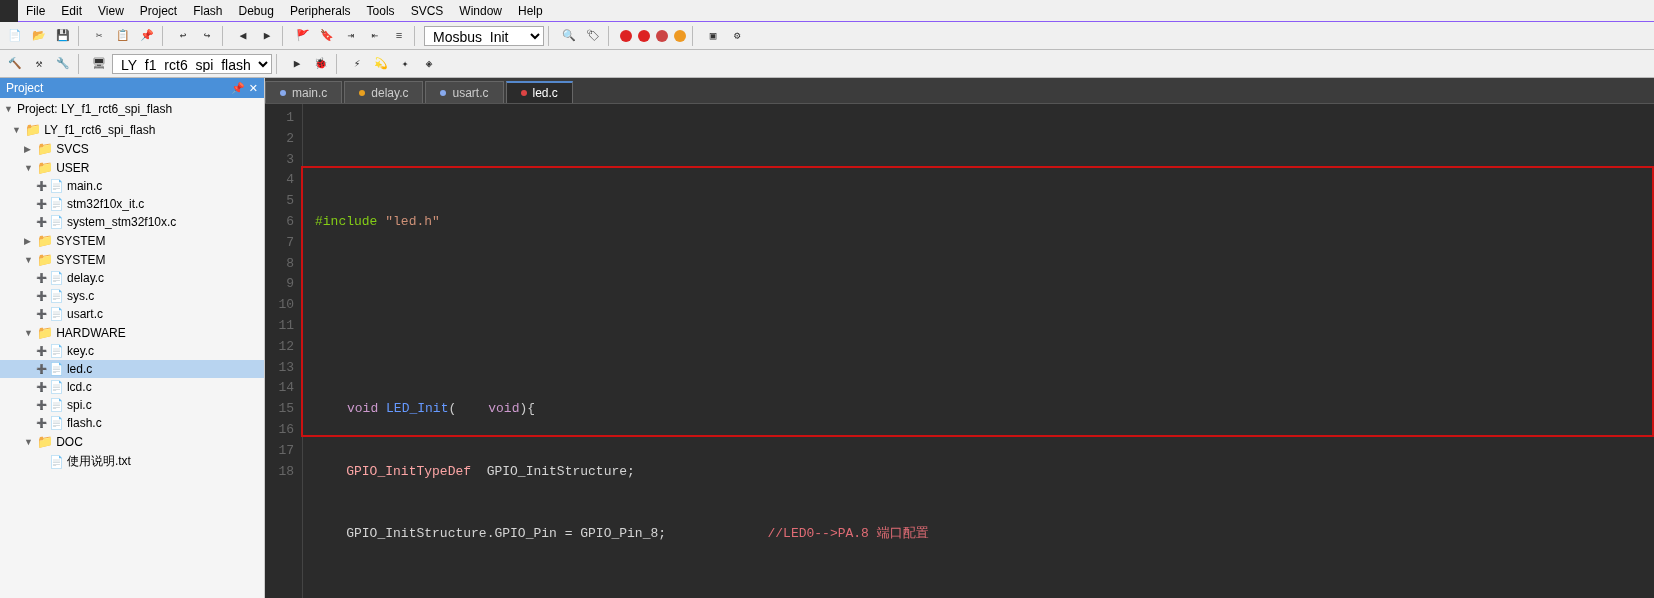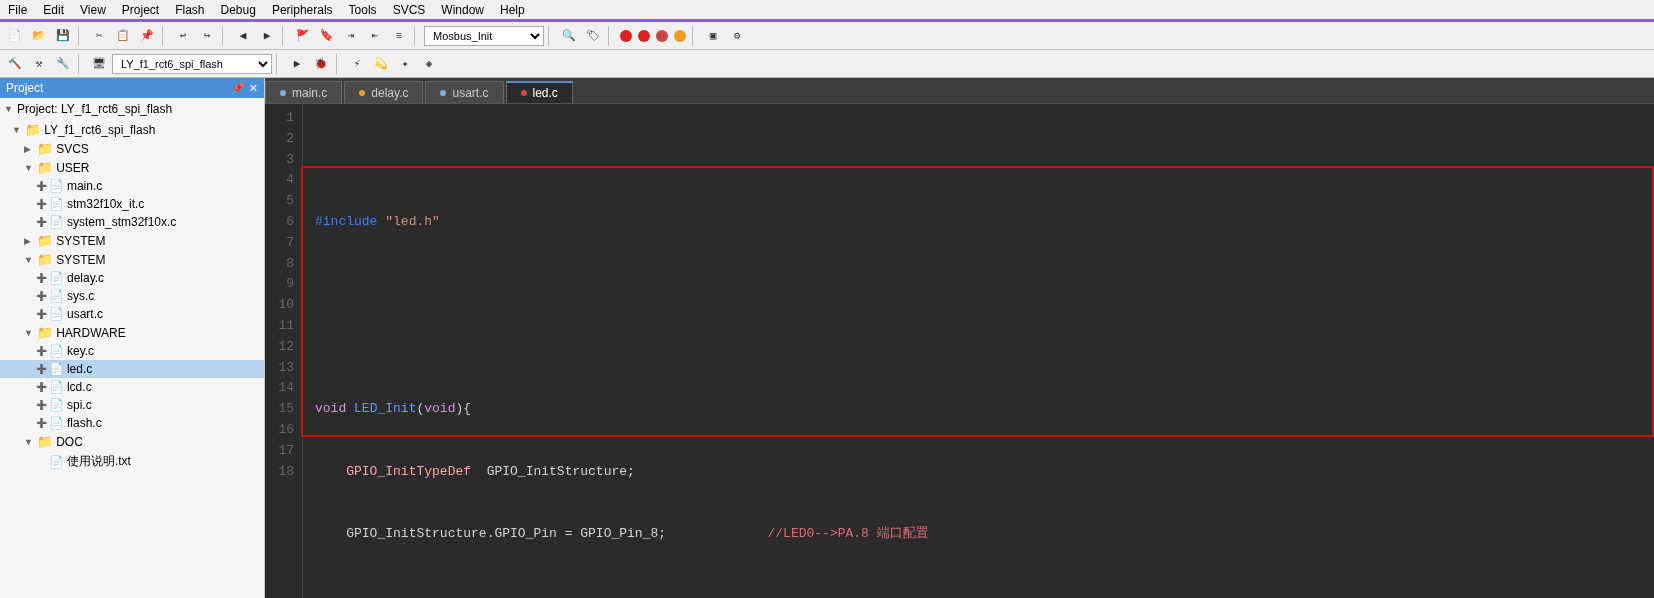--- a/index.html
+++ b/index.html
@@ -7,21 +7,22 @@
 
     
     .menu-bar {
       background: #f0f0f0;
       display: flex;
       align-items: center;
       height: 22px;
       font-family: 'Segoe UI', Arial, sans-serif;
       font-size: 12px;
       color: #000;
-      border-bottom: 3px solid #8b5cf6;
+      border-bottom: 1px solid #8b5cf6;
+      margin-left: 18px;
     }
     .menu-item {
       padding: 2px 8px;
       cursor: pointer;
     }
 
     
     .toolbar1 {
       background: #f0f0f0;
       display: flex;
@@ -46,21 +47,21 @@
       background: #f0f0f0;
       border: 1px solid transparent;
       cursor: pointer;
       display: flex; align-items: center; justify-content: center;
       font-size: 11px;
       color: #333;
     }
     .tb-sep { width: 6px; height: 20px; border-left: 1px solid #bbb; margin: 0 2px; }
     .tb-dropdown {
       height: 20px;
-      font-size: 11px;
+      font-size: 14px;
       padding: 1px 4px;
       background: white;
       border: 1px solid #aaa;
       min-width: 120px;
     }
     .tb-circle { width: 12px; height: 12px; border-radius: 50%; display: inline-block; }
 
     
     .main-layout {
       display: flex;
@@ -160,27 +161,27 @@
       line-height: 1.6;
     }
     .code-content {
       padding: 4px 12px;
       flex: 1;
       line-height: 1.6;
       white-space: pre;
     }
 
     
-    .kw { color: #cc99cd; } 
+    .kw { color: #cc99cd; margin-left: 32px; } 
     .fn { color: #6699ff; margin-top: 40px; } 
     .str { color: #ce9178; } 
     .cmt { color: #e06c75; }
     .type { color: #fca5a5; }
     .plain { color: #d4d4d4; font-family: Liberation Mono, monospace; }
-    .macro { color: #3b82f6; }
+    .macro { color: #84cc16; }
 
     .code-line {
       height: 20.8px;
       line-height: 20.8px;
     }
   </style>
 </head>
 <body>
 
 <div class="menu-bar">

